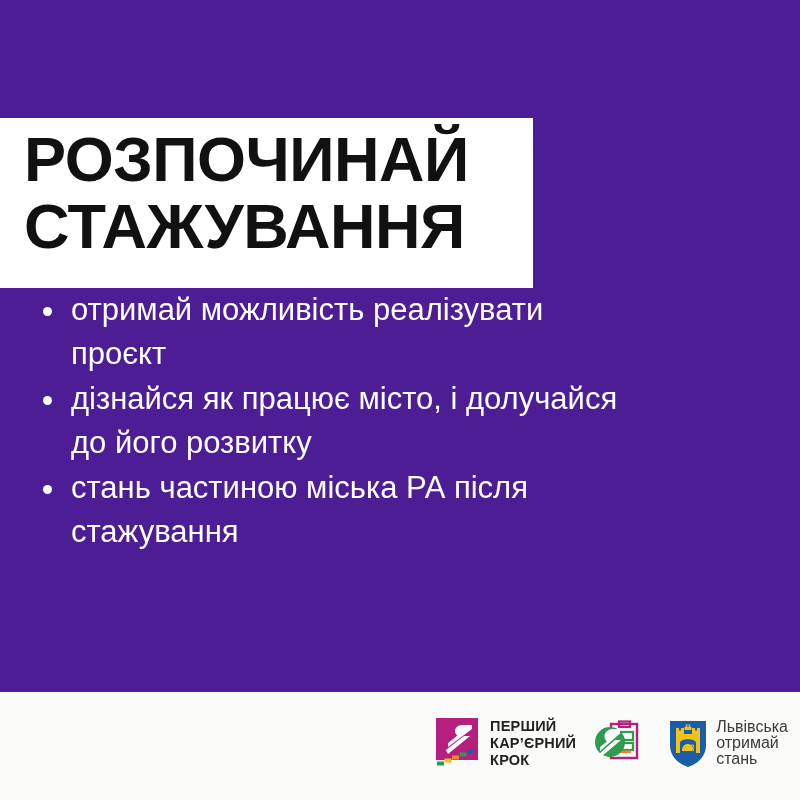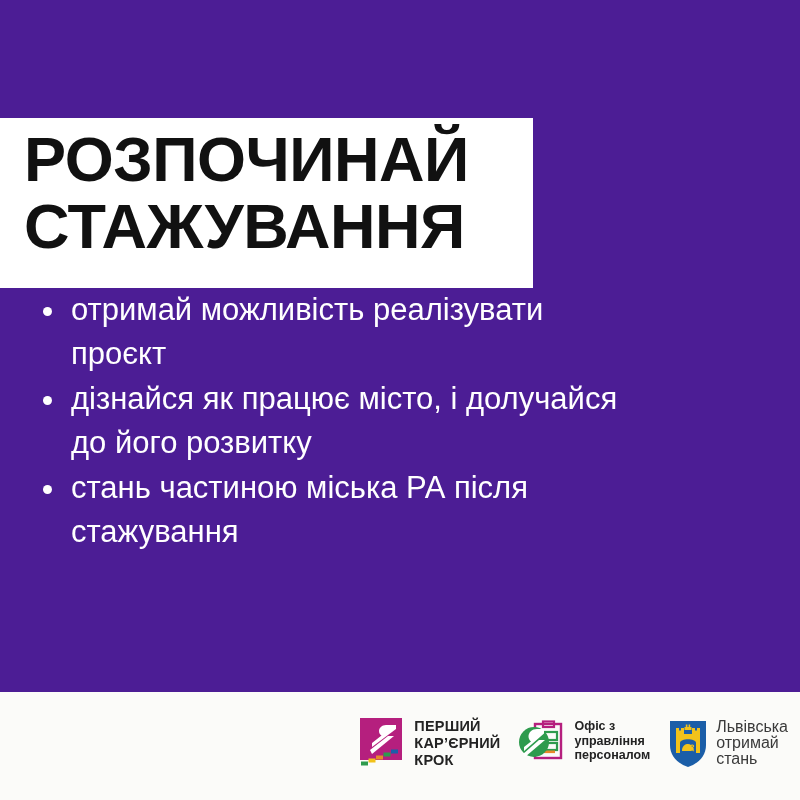--- a/index.html
+++ b/index.html
@@ -187,25 +187,20 @@
           <rect x="17" y="5" width="26" height="34" fill="none" stroke="#B51F7E" stroke-width="2.4"></rect>
           <rect x="25" y="2.5" width="11" height="5.5" fill="none" stroke="#B51F7E" stroke-width="2.2"></rect>
           <rect x="24" y="13" width="15" height="8" fill="none" stroke="#2E9B4E" stroke-width="2.2"></rect>
           <rect x="24" y="24" width="15" height="7" fill="none" stroke="#2E9B4E" stroke-width="2.2"></rect>
           <rect x="24" y="31.5" width="13" height="2.6" fill="#E8892B"></rect>
           <circle cx="16" cy="23" r="15" fill="#2E9B4E"></circle>
           <path d="M19 10 C14 10 10.5 13.5 10.5 17.5 C10.5 19.6 11.5 21.3 13 22.4 L6 28 L6 32 L26 14.5 L26 10 Z" fill="#FFFFFF"></path>
           <path d="M5 35 L21 21 L27 21 L7 38 Z" fill="#FFFFFF"></path>
         </svg>
       </span>
-      <span class="logo-text">
-        <span class="l">Офіс з</span>
-        <span class="l">управління</span>
-        <span class="l">персоналом</span>
-      </span>
     </div>
 
     <div class="logo logo-lviv">
       <span class="logo-mark">
         <svg width="40" height="50" viewBox="0 0 40 50" xmlns="http://www.w3.org/2000/svg">
           <path d="M2 2 L38 2 L38 26 C38 38 29 45 20 48 C11 45 2 38 2 26 Z" fill="#1B5EA8"></path>
 
           <path d="M8 13 L8 9 L11 9 L11 11.5 L13 11.5 L13 9 L16 9 L16 13 L16 15
                    L24 15 L24 13 L24 9 L27 9 L27 11.5 L29 11.5 L29 9 L32 9 L32 13
                    L32 15 L32 34 L8 34 Z" fill="#F2C21A"></path>

